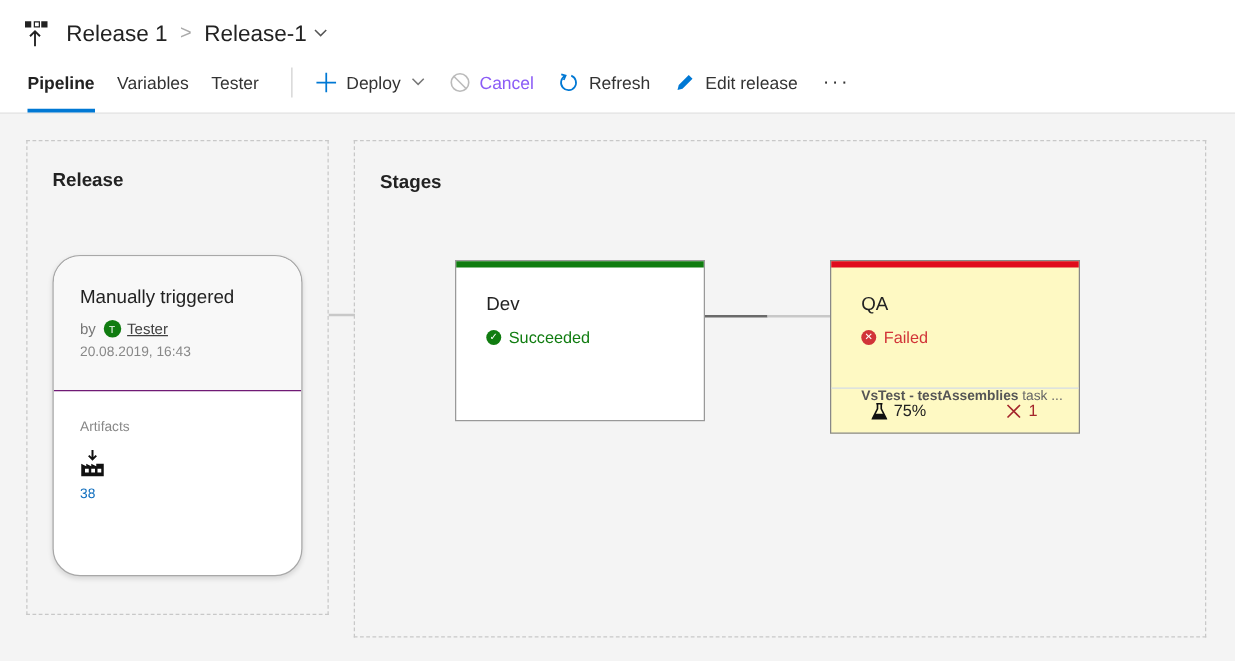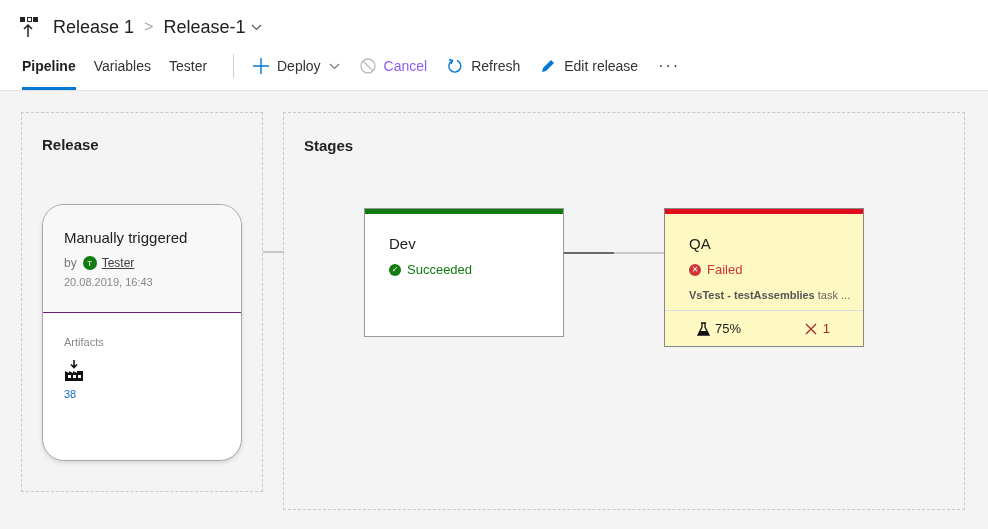--- a/index.html
+++ b/index.html
@@ -36,21 +36,21 @@
   .artifacts .lbl { font-size: 11px; color: #888; }
   .artifacts .name { font-size: 13px; color: #222; margin-top: 3px; }
   .artifacts .ver { font-size: 11px; color: #106ebe; margin-top: 2px; cursor: pointer; }
   .conn { position: absolute; height: 2px; }
 
   .stage { position: absolute; width: 200px; background: #fff; border: 1px solid #999; }
   .stage .bar { height: 5px; }
   .stage .sname { font-size: 15px; color: #222; position: absolute; left: 24px; top: 26px; }
   .stage .status { position: absolute; left: 24px; top: 53px; display: flex; align-items: center; font-size: 13px; }
   .stage .status .dot { width: 12px; height: 12px; border-radius: 50%; color: #fff; font-size: 8px; display: inline-flex; align-items: center; justify-content: center; margin-right: 6px; font-weight: bold; }
-  .stage .task { position: absolute; left: 24px; top: 80px; font-size: 11px; color: #666; white-space: nowrap; }
+  .stage .task { position: absolute; left: 24px; top: 102px; font-size: 11px; color: #666; white-space: nowrap; }
   .stage .task b { color: #555; }
   .stage .footer { position: absolute; left: 0; right: 0; bottom: 0; height: 36px; border-top: 1px solid #d4dce6; display: flex; align-items: center; font-size: 13px; }
 </style>
 </head>
 <body>
 
 <div class="header">
   <div class="title-row">
     <span class="pipe-icon">
       <span class="sq" style="left:0"></span>

